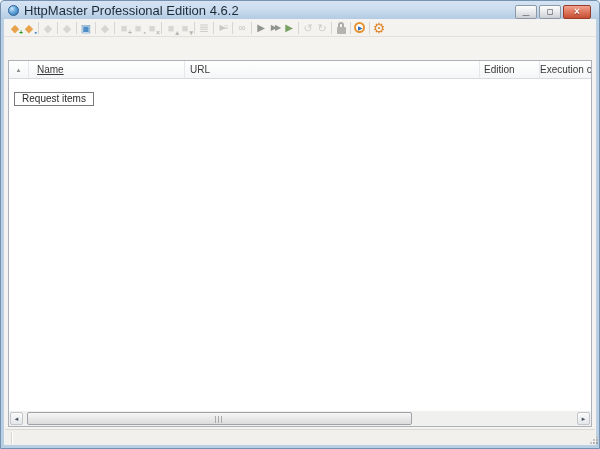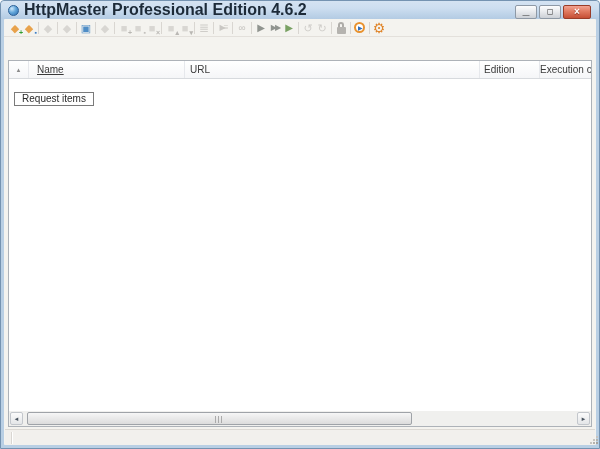--- a/index.html
+++ b/index.html
@@ -1,21 +1,21 @@
 <!DOCTYPE html>
 <html><head>
 <meta charset="utf-8">
 <style>
   html,body{margin:0;padding:0;background:#fff;}
   *{box-sizing:border-box;font-family:"Liberation Sans",sans-serif;}
   .window{position:relative;width:600px;height:449px;background:#b9cfe4;border:1px solid #7593b1;border-radius:4px 4px 0 0;overflow:hidden;}
   
   .titlebar{height:18px;display:flex;align-items:center;padding-left:7px;background:linear-gradient(#d5e3f2,#cddef0 40%,#b3cbe3);border-radius:3px 3px 0 0;position:relative;}
   .app-icon{width:11px;height:11px;border-radius:50%;background:radial-gradient(circle at 32% 30%,#cde7fa 0%,#64a7da 45%,#2c6cae 100%);border:1px solid #2a5f96;flex:0 0 auto;}
-  .title-text{margin-left:5px;font-size:16px;font-weight:bold;color:#1c2a38;white-space:nowrap;}
+  .title-text{margin-left:5px;font-size:13px;font-weight:normal;color:#1c2a38;white-space:nowrap;}
   .win-controls{position:absolute;right:8px;top:4px;display:flex;gap:2px;}
   .wbtn{width:22px;height:14px;padding:0;border:1px solid #8e99a6;border-radius:2px;background:linear-gradient(#fdfdfd,#e9ebee 45%,#ccd0d6);display:flex;align-items:center;justify-content:center;cursor:default;}
   .wbtn .wg{font-size:8px;line-height:8px;color:#444;}
   .wbtn.min .wg{font-size:7px;margin-top:5px;color:#333;}
   .wbtn.max .wg{font-size:8px;color:#333;}
   .wbtn.close{width:28px;border:1px solid #993c28;background:linear-gradient(#f2a291,#e07a60 45%,#c64f34);}
   .wbtn.close .wg{color:#fff;font-size:10px;line-height:10px;font-weight:bold;text-shadow:0 1px 1px #8a3322;}
   
   .inner{position:absolute;top:18px;left:3px;right:3px;bottom:3px;background:#f4f3ef;border-radius:1px;}
   .menubar{height:13px;display:flex;align-items:center;padding-left:7px;}

